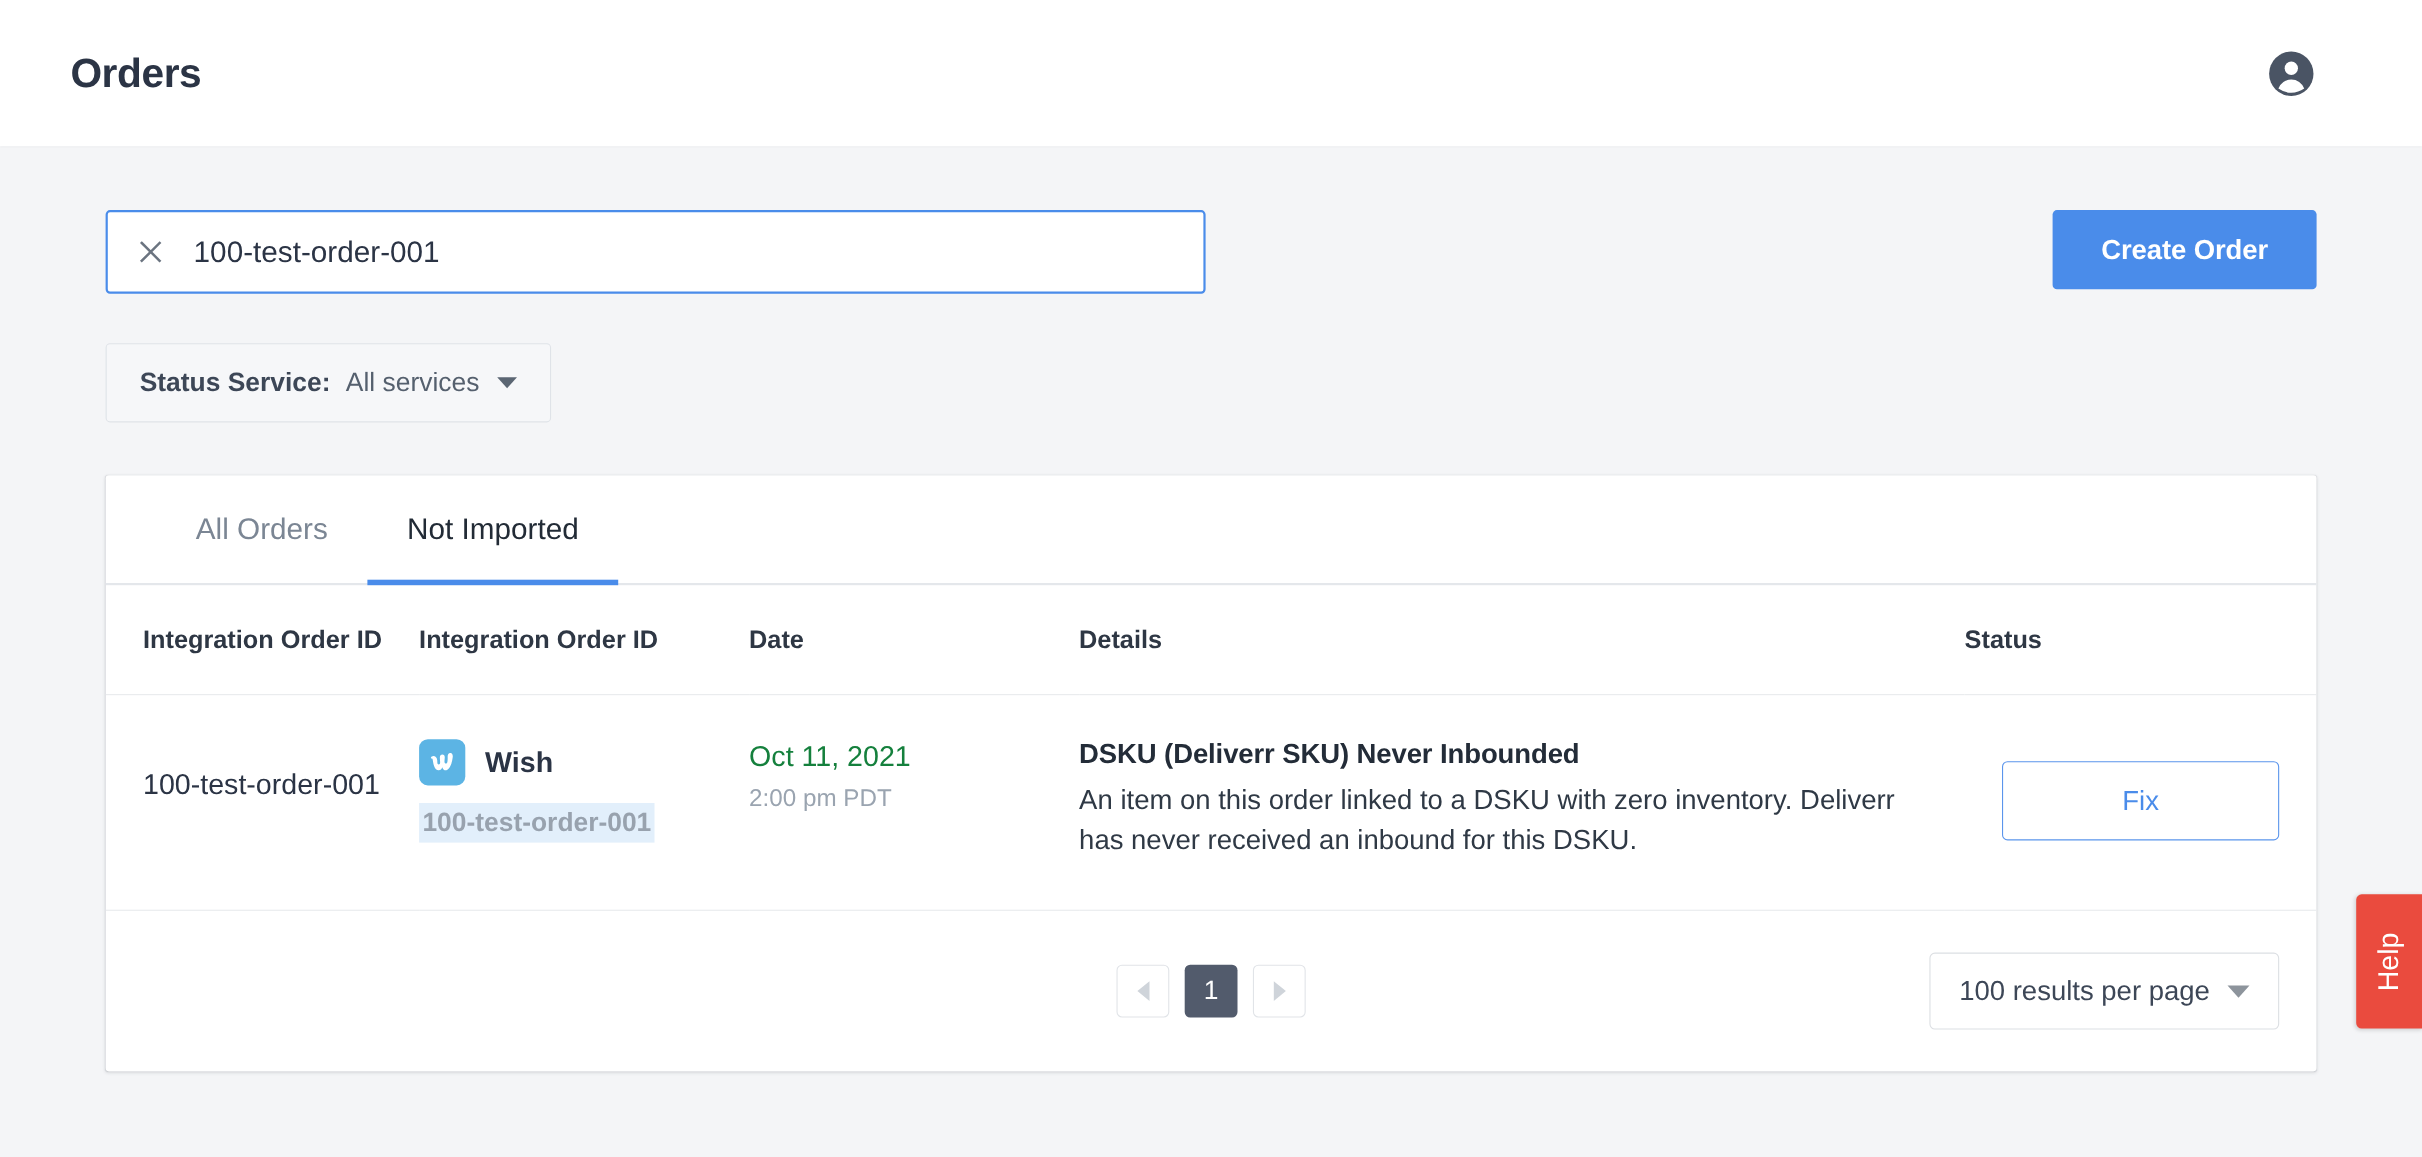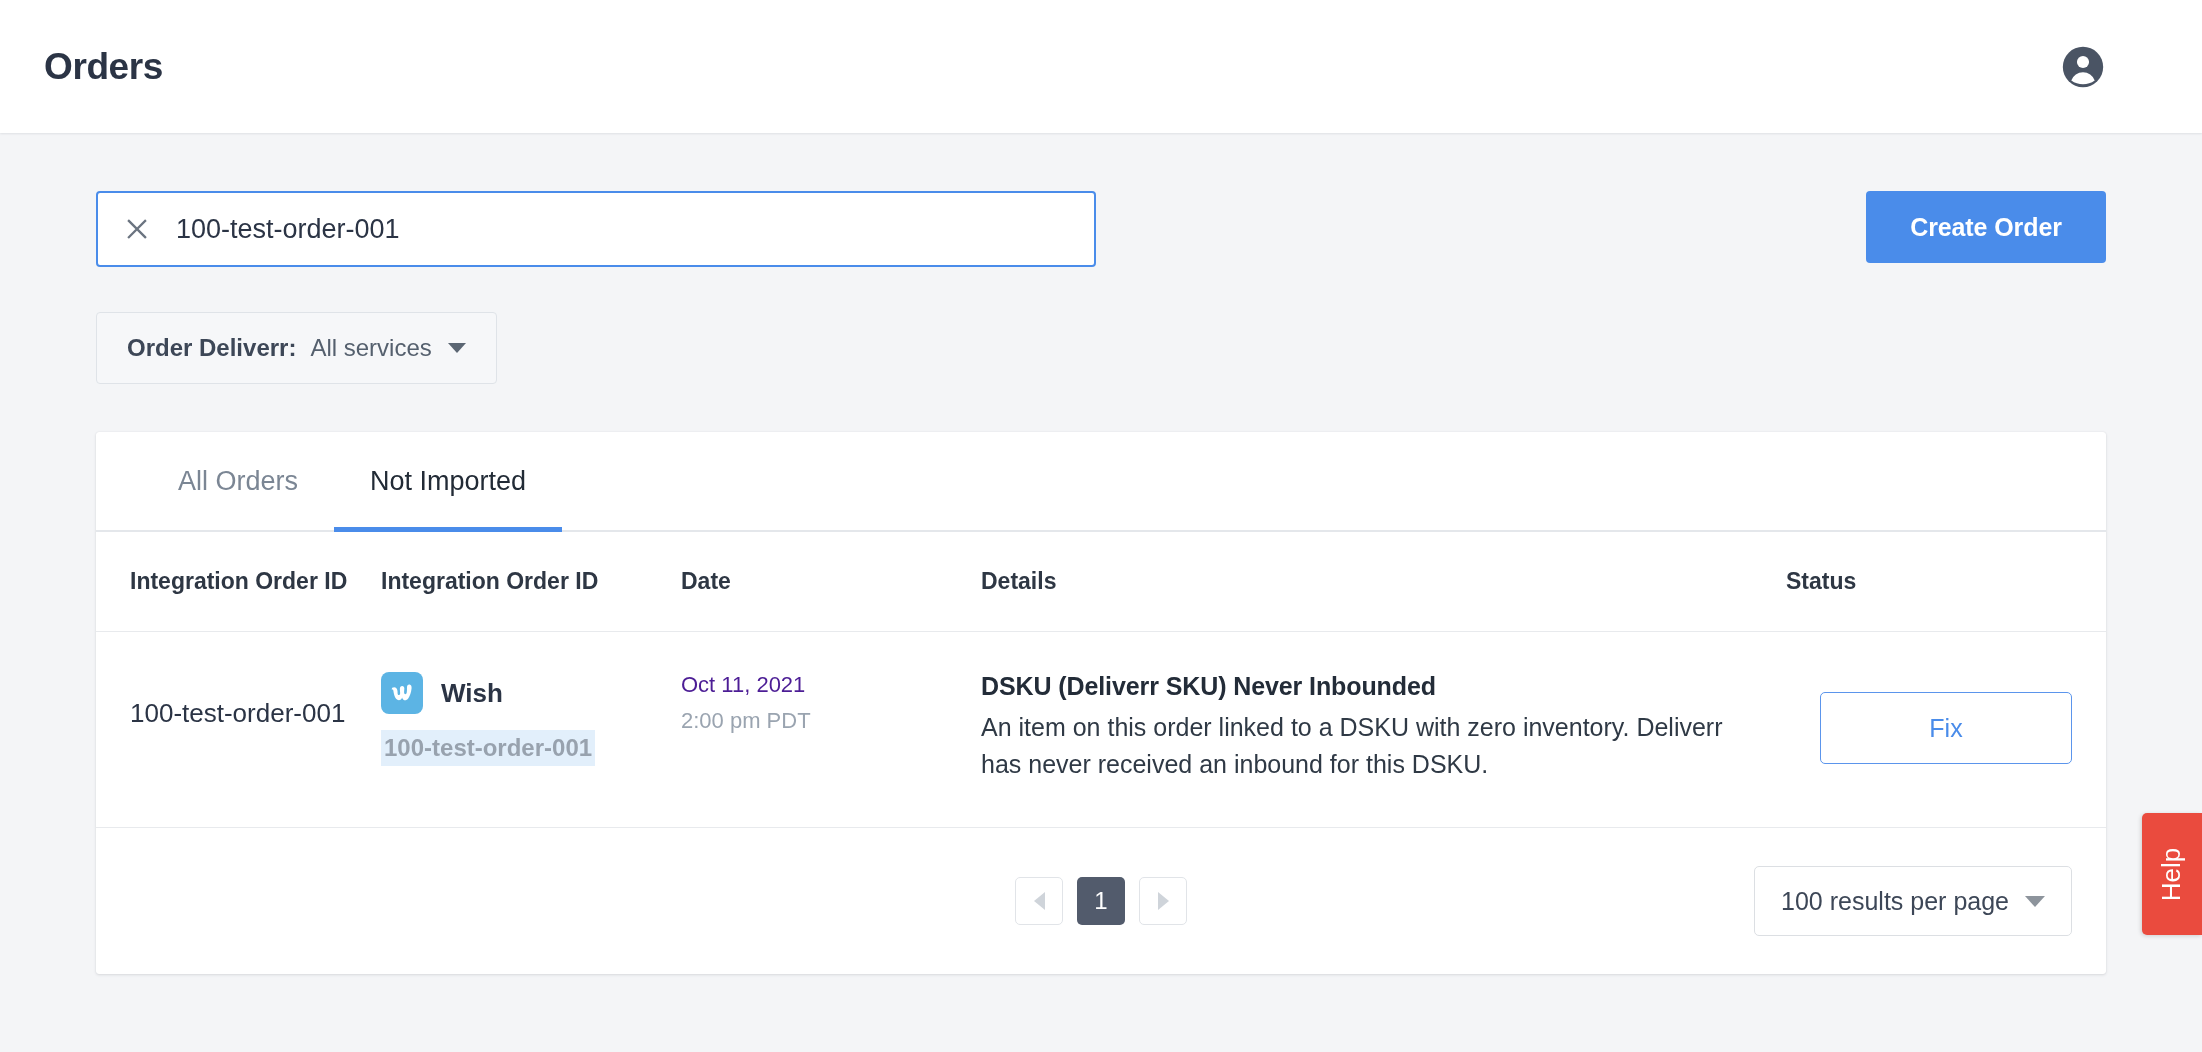--- a/index.html
+++ b/index.html
@@ -18,21 +18,21 @@
     -webkit-font-smoothing: antialiased;
   }
 
   
   .app-header {
     height: 133px;
     background: #ffffff;
     display: flex;
     align-items: center;
     justify-content: space-between;
-    padding: 0 96px 0 44px;
+    padding: 0 96px 0 64px;
     position: relative;
     box-shadow: 0 1px 2px rgba(40,50,65,0.10);
     z-index: 5;
   }
 
   .page-title {
     font-size: 37px;
     font-weight: 700;
     letter-spacing: -0.4px;
     color: #2b3445;
@@ -236,21 +236,21 @@
   .int-id {
     margin-top: 16px;
     display: inline-block;
     font-size: 24px;
     color: #98a2ae;
     background: #e2effb;
     padding: 2px 3px;
     line-height: 1.35;
   }
 
-  .date-main { font-size: 22px; color: #4c1d95; }
+  .date-main { font-size: 26px; color: #15803d; }
   .date-sub  { font-size: 22px; color: #9aa4b0; margin-top: 10px; }
 
   .det-title {
     font-size: 25px;
     font-weight: 700;
     color: #232c38;
     letter-spacing: -0.1px;
   }
   .det-body {
     font-size: 25px;
@@ -395,21 +395,21 @@
           <path d="M4.5 4.5 L19.5 19.5 M19.5 4.5 L4.5 19.5" stroke="#6b7480" stroke-width="2.1" stroke-linecap="square"></path>
         </svg>
       </span>
       <input class="search-input" type="text" value="100-test-order-001" style="">
     </div>
     <button class="create-order-btn">Create Order</button>
   </div>
 
   <div class="filter-row">
     <div class="filter-pill">
-      <span class="f-label">Order Deliverr:</span>
+      <span class="f-label">Status Service:</span>
       <span class="f-value">All services</span>
       <span class="caret"></span>
     </div>
   </div>
 
   <div class="card">
 
     <div class="tabs">
       <button class="tab">All Orders</button>
       <button class="tab active">Not Imported</button>

